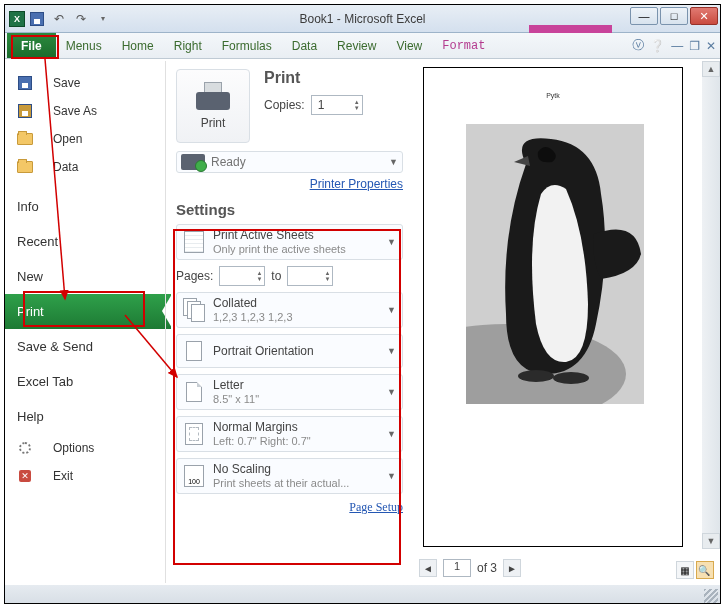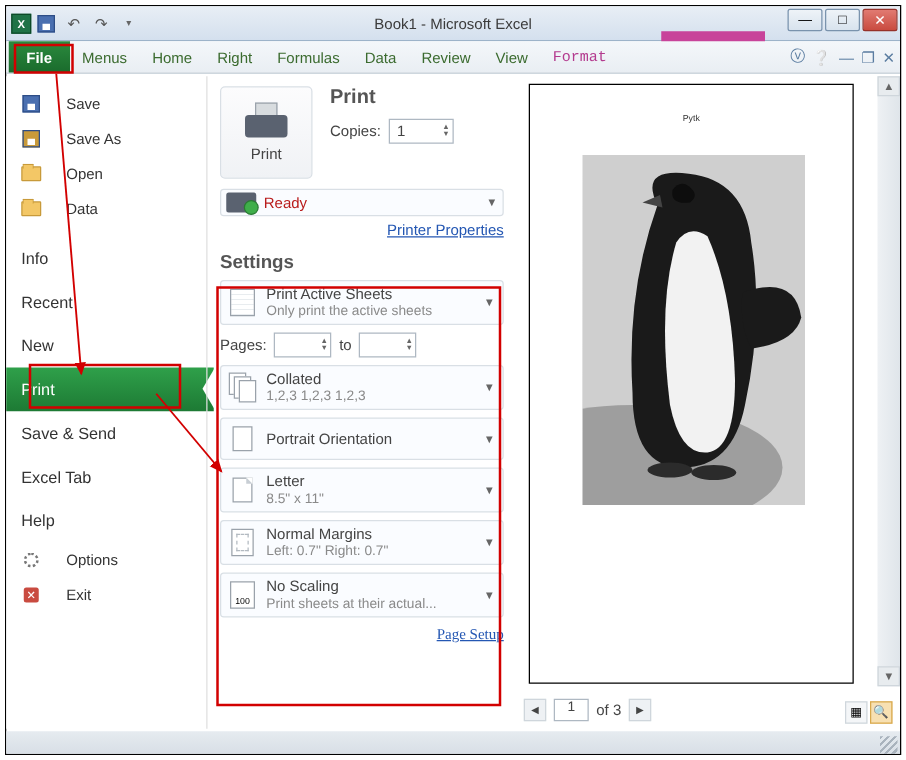--- a/index.html
+++ b/index.html
@@ -29,21 +29,21 @@
   .print-active::after { content:""; position:absolute; right:-0px; top:0; bottom:0; width:0; height:0; border-top:17px solid transparent; border-bottom:17px solid transparent; border-right:10px solid #fff; right:-1px;}
   .print-redbox { position:absolute; left:18px; top:286px; width:122px; height:36px; border:2px solid #d20000; pointer-events:none; z-index:60;}
   .midpanel { flex:0 0 248px; padding:8px 10px; border-left:1px solid #e0e0e0; position:relative;}
   .print-block { display:flex; gap:14px; align-items:flex-start;}
   .big-print-btn { width:74px; height:74px; border:1px solid #d9dfe5; border-radius:4px; background:linear-gradient(#fcfcfd,#f0f2f5); display:flex; flex-direction:column; align-items:center; justify-content:center; gap:4px; font-size:12px; color:#444;}
   .print-head h2 { font-size:16px; color:#555; margin-bottom:8px; font-weight:600;}
   .copies { display:flex; align-items:center; gap:6px; font-size:12px; color:#444;}
   .spin { width:52px; height:20px; border:1px solid #aeb8c2; background:#fff; display:flex; align-items:center; justify-content:space-between; padding:0 2px 0 6px; font-size:12px;}
   .spin .arrows { display:flex; flex-direction:column; font-size:6px; line-height:6px; color:#666;}
   .ready-row { margin-top:8px; display:flex; align-items:center; justify-content:space-between; border:1px solid #d9dfe5; padding:2px 4px; border-radius:3px; background:#fafcff;}
-  .ready-row .lead { display:flex; align-items:center; gap:6px; font-size:12px; color:#b91c1c;}
+  .ready-row .lead { display:flex; align-items:center; gap:6px; font-size:12px; color:#737373;}
   .pp-link { text-align:right; font-size:12px; color:#2457b3; text-decoration:underline; margin-top:4px; cursor:pointer;}
   .settings-h { font-size:15px; color:#555; font-weight:600; margin-top:10px; margin-bottom:6px;}
   .opt { border:1px solid #d9dfe5; border-radius:3px; background:#fafcff; display:flex; align-items:center; gap:8px; padding:3px 6px; margin-bottom:6px; position:relative; cursor:pointer;}
   .opt .ico { width:22px; height:26px; display:flex; align-items:center; justify-content:center; flex-shrink:0;}
   .opt .txt { flex:1; font-size:12px; color:#444; line-height:14px; overflow:hidden; white-space:nowrap; text-overflow:ellipsis;}
   .opt .txt .sub { color:#8a8a8a; font-size:11px; display:block; overflow:hidden; text-overflow:ellipsis;}
   .opt .dd { color:#666; font-size:9px;}
   .pages-row { display:flex; align-items:center; gap:6px; font-size:12px; color:#444; margin-bottom:6px;}
   .settings-redbox { position:absolute; left:168px; top:224px; width:228px; height:336px; border:2px solid #d20000; pointer-events:none; z-index:60;}
   .ps-link { text-align:right; font-size:12px; color:#2457b3; text-decoration:underline; cursor:pointer;font-family:Liberation Serif, serif;}

